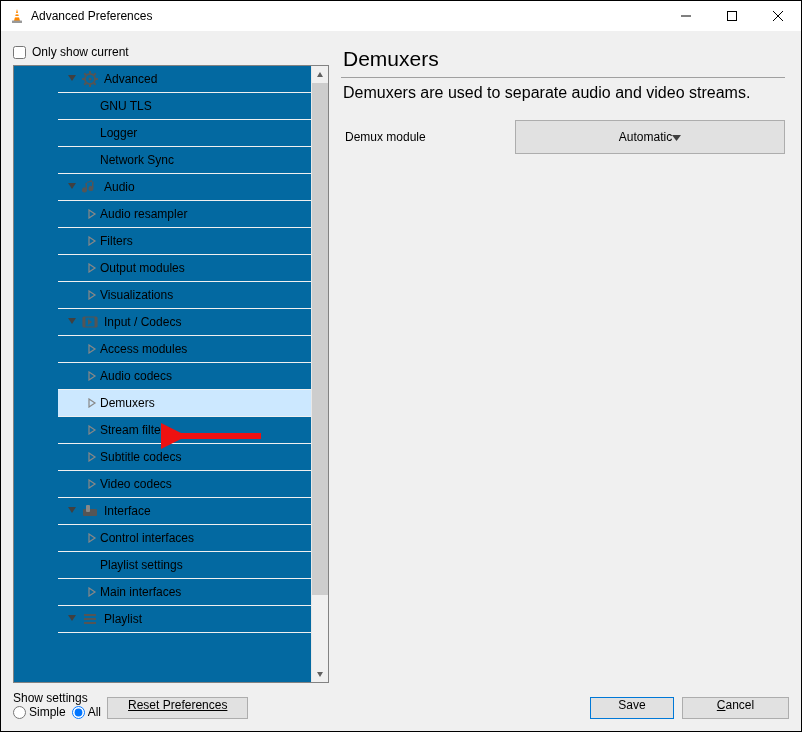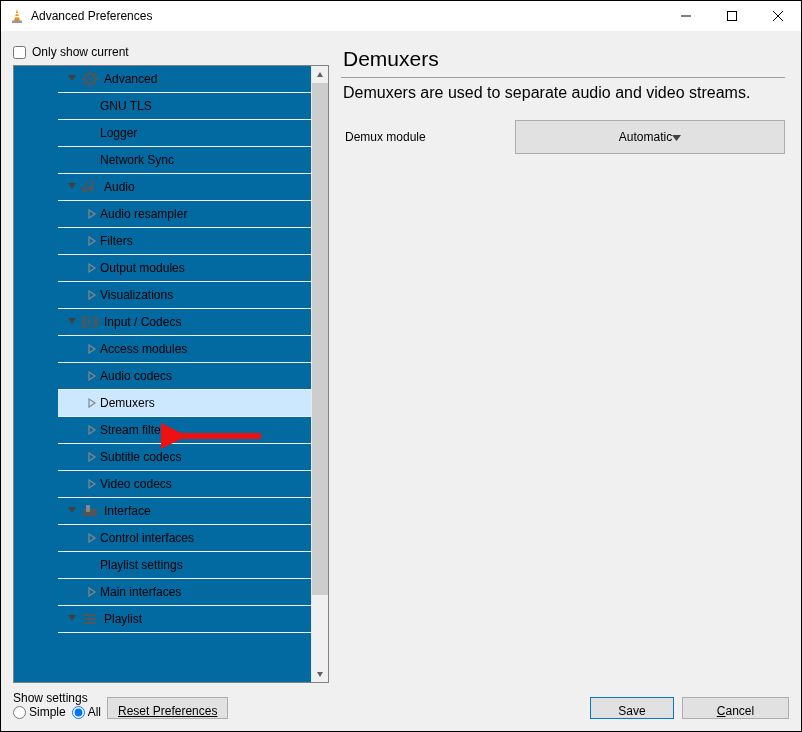--- a/index.html
+++ b/index.html
@@ -36,21 +36,21 @@
   .formrow { display:flex; align-items:center; }
   .formlabel { width:174px; padding-left:4px; }
   .combo { flex:1; height:21px; border:1px solid #adadad; background:#e1e1e1; display:flex; align-items:center; padding:16px 6px; justify-content:center; }
   .combo .cv { }
   .footer { height:48px; display:flex; align-items:flex-end; padding:0 12px 12px 12px; justify-content:space-between; }
   .showset { display:flex; flex-direction:column; }
   .showset .lbl { font-size:12px; }
   .radios { display:flex; align-items:center; gap:6px; }
   .radios label { display:flex; align-items:center; gap:3px;justify-content:space-between; }
   .radios input { margin:0; }
-  .resetbtn, .savebtn, .cancelbtn { height:22px; padding:0 10px; border:1px solid #adadad; background:#e1e1e1; font-family:inherit; font-size:12px; display:inline-flex; align-items:flex-end; justify-content:center; }
+  .resetbtn, .savebtn, .cancelbtn { height:22px; padding:0 20px; border:1px solid #adadad; background:#e1e1e1; font-family:inherit; font-size:12px; display:inline-flex; align-items:flex-start; justify-content:center; }
   .resetbtn { text-decoration:underline; margin-left:6px; }
   .savebtn { border:1px solid #0078d7; background:#e1e1e1; width:84px; }
   .savebtn span { text-decoration-thickness:1px; text-underline-offset:1px; }
   .cancelbtn { width:107px; }
   .cancelbtn span.u { text-decoration:underline; }
   .rbtns { display:flex; gap:8px; align-items:center; }
   .red-arrow { position:absolute; left:160px; top:420px; pointer-events:none; }
 </style>
 </head>
 <body>

